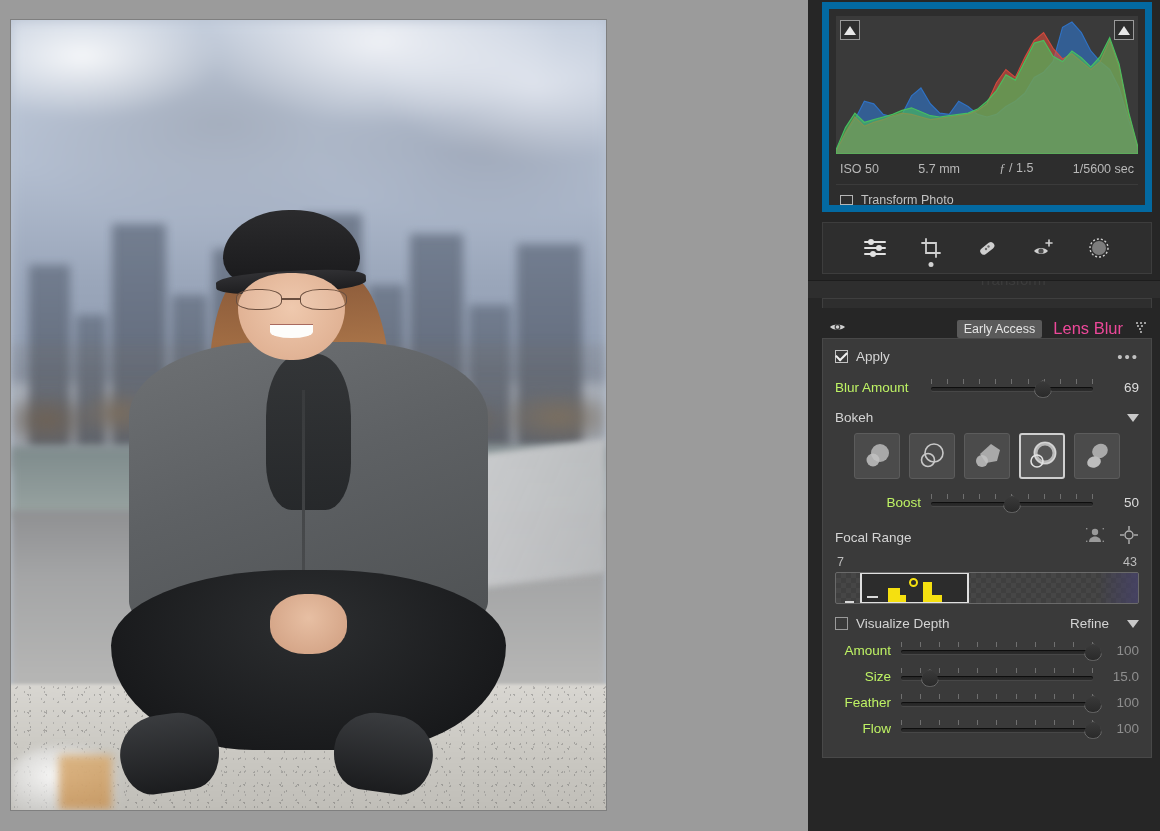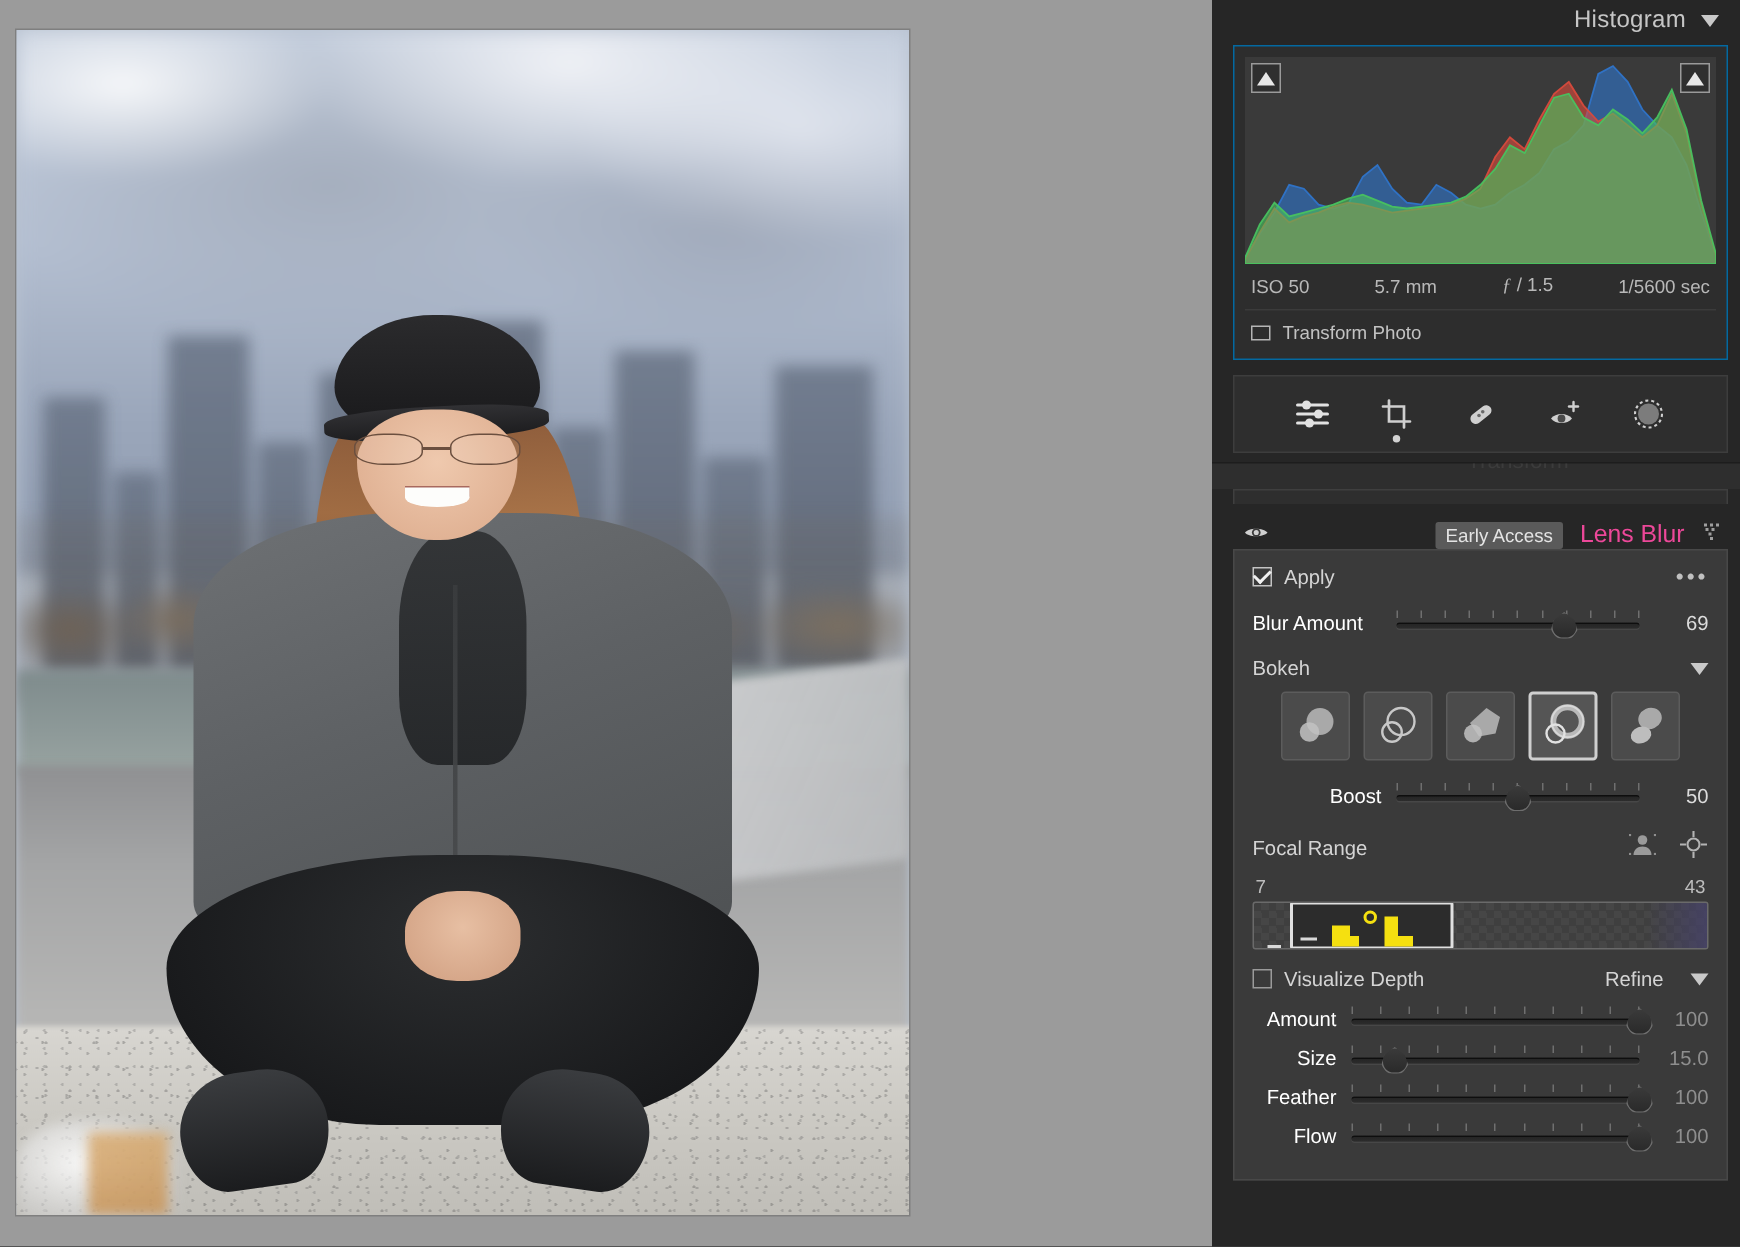--- a/index.html
+++ b/index.html
@@ -188,21 +188,21 @@
   
   .hist-head{
     height:28px; display:flex; align-items:center; justify-content:flex-end;
     padding:0 14px 0 0;
   }
   .hist-title{ color:#c6c6c6; font-size:16px; letter-spacing:.2px; }
   .tri{ width:0;height:0;border-left:6px solid transparent;border-right:6px solid transparent;border-top:8px solid #c9c9c9; margin-left:10px; }
   .tri.sm{ border-left-width:6px;border-right-width:6px;border-top-width:8px; }
 
   .hist-box{
-    margin:2px 8px 0 14px; border:1px solid #0369a1; background:#2d2d2d;
+    margin:2px 8px 0 14px; border:7px solid #0369a1; background:#2d2d2d;
     padding:7px 7px 0 7px; height:210px;
   }
   .hist-graph{
     position:relative; height:138px; background:#3a3a3a; overflow:hidden;
   }
   .clip{
     position:absolute; top:4px; width:20px; height:20px; border:1px solid #9a9a9a; background:#2f2f2f;
     display:flex; align-items:center; justify-content:center;
   }
   .clip.l{ left:4px; } .clip.r{ right:4px; }
@@ -267,21 +267,21 @@
     content:""; width:9px;height:5px;border-left:2px solid #f0f0f0;border-bottom:2px solid #f0f0f0;
     transform:rotate(-45deg) translate(1px,-1px);
   }
   .chk.light{ border-color:#9a9a9a; }
   .lbl{ color:#d4d4d4; font-size:13.5px; }
   .lbl.dim{ color:#9d9d9d; }
   .dots{ color:#c0c0c0; font-size:15px; letter-spacing:2px; line-height:8px; }
 
   
   .sl-row{ display:flex; align-items:center; margin:4px 0; }
-  .sl-name{ color:#ffffff; font-size:13.5px; white-space:nowrap; }
+  .sl-name{ color:#bef264; font-size:13.5px; white-space:nowrap; }
   .sl-name.rt{ text-align:right; }
   .sl-wrap{ position:relative; flex:1; height:22px; margin:0 10px; }
   .sl-ticks{ position:absolute; left:0; right:0; top:3px; height:5px; display:flex; justify-content:space-between; }
   .sl-ticks i{ width:1px; height:5px; background:#6f6f6f; display:block; }
   .sl-track{
     position:absolute; left:0; right:0; top:11px; height:4px; border-radius:2px;
     background:linear-gradient(#232323,#2c2c2c);
     box-shadow:inset 0 1px 0 rgba(0,0,0,.6), 0 1px 0 rgba(255,255,255,.07);
   }
   .sl-knob{
@@ -390,24 +390,20 @@
         </div>
 
         <div class="glass"></div>
         <div class="glass2"></div>
       </div>
     </div>
   </div>
 
   <div class="right-panel">
 
-    <div class="hist-head">
-      <span class="hist-title">Histogram</span>
-      <span class="tri"></span>
-    </div>
 
     <div class="hist-box">
       <div class="hist-graph">
         <svg class="hist-svg" viewBox="0 0 320 138" preserveAspectRatio="none">
           <g id="hist-layers">
               <path d="M 0 138 L 0.0 134.0 L 10.0 118.2 L 20.0 103.7 L 30.0 85.2 L 40.0 87.8 L 50.0 98.4 L 60.0 101.0 L 70.0 98.4 L 80.0 79.9 L 90.0 72.0 L 100.0 87.8 L 110.0 97.1 L 120.0 98.4 L 130.0 85.2 L 140.0 90.5 L 150.0 98.4 L 160.0 101.0 L 170.0 98.4 L 180.0 90.5 L 190.0 85.2 L 200.0 77.3 L 210.0 61.4 L 220.0 56.2 L 230.0 45.6 L 240.0 11.3 L 250.0 6.0 L 260.0 16.6 L 270.0 35.0 L 280.0 45.6 L 290.0 53.5 L 300.0 72.0 L 310.0 103.7 L 320.0 132.7 L 320 138 Z" fill="#2f74c9" fill-opacity="0.62" stroke="#2f74c9" stroke-width="1.2" stroke-opacity="0.95"></path>
               <path d="M 0 138 L 0.0 135.4 L 10.0 116.9 L 20.0 101.0 L 30.0 110.3 L 40.0 106.3 L 50.0 103.7 L 60.0 99.7 L 70.0 97.1 L 80.0 98.4 L 90.0 101.0 L 100.0 103.7 L 110.0 102.4 L 120.0 101.0 L 130.0 99.7 L 140.0 98.4 L 150.0 94.4 L 160.0 87.8 L 170.0 66.7 L 180.0 53.5 L 190.0 61.4 L 200.0 41.6 L 210.0 24.5 L 220.0 16.6 L 230.0 32.4 L 240.0 43.0 L 250.0 37.7 L 260.0 45.6 L 270.0 53.5 L 280.0 45.6 L 290.0 24.5 L 300.0 50.9 L 310.0 98.4 L 320.0 132.7 L 320 138 Z" fill="#d84a3c" fill-opacity="0.62" stroke="#d84a3c" stroke-width="1.2" stroke-opacity="0.95"></path>
               <path d="M 0 138 L 0.0 134.0 L 10.0 111.6 L 20.0 97.1 L 30.0 106.3 L 40.0 103.7 L 50.0 101.0 L 60.0 98.4 L 70.0 94.4 L 80.0 91.8 L 90.0 95.8 L 100.0 99.7 L 110.0 101.0 L 120.0 99.7 L 130.0 98.4 L 140.0 97.1 L 150.0 93.1 L 160.0 85.2 L 170.0 74.6 L 180.0 58.8 L 190.0 64.1 L 200.0 45.6 L 210.0 27.1 L 220.0 24.5 L 230.0 40.3 L 240.0 45.6 L 250.0 35.0 L 260.0 41.6 L 270.0 50.9 L 280.0 40.3 L 290.0 21.8 L 300.0 48.2 L 310.0 95.8 L 320.0 131.4 L 320 138 Z" fill="#48c25f" fill-opacity="0.62" stroke="#48c25f" stroke-width="1.2" stroke-opacity="0.95"></path>
             </g>
         </svg>

